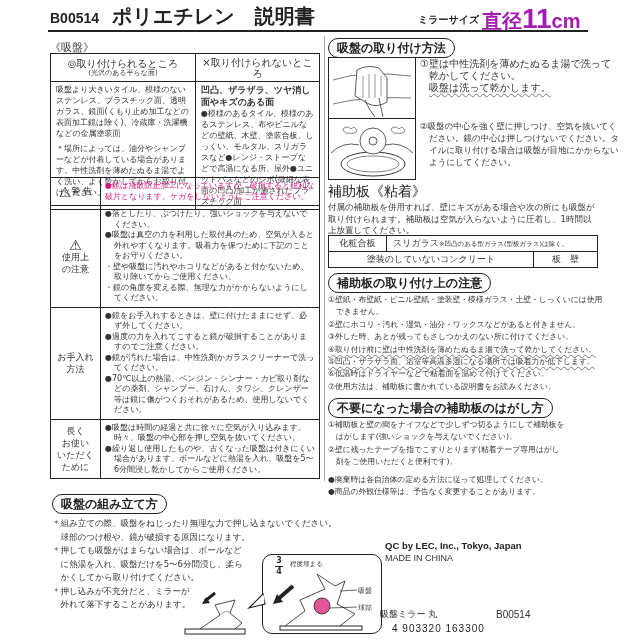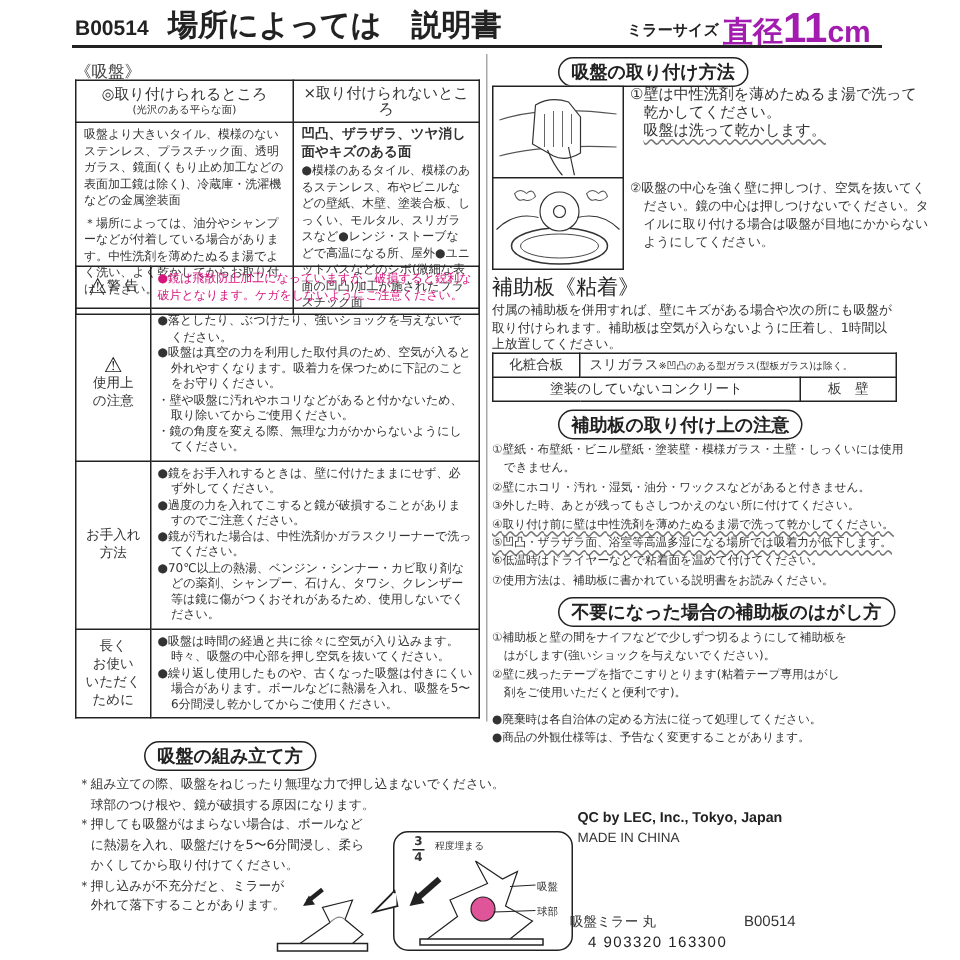--- a/index.html
+++ b/index.html
@@ -28,21 +28,21 @@
 
   .t2 { left: 50px; top: 177px; width: 270px; border: 1.5px solid #222; font-size: 8px; line-height: 10.5px; }
   .t2 td { border: 1px solid #222; padding: 3px 4px; vertical-align: middle; }
   .t2 td.lbl { width: 50px; text-align: center; font-size: 9px; line-height: 12px; }
   .t2 td.body { vertical-align: top; }
   .pink { color: #d6157e; }
   .ind { padding-left: 9px; text-indent: -9px; }
   .warn-icon { display: inline-block; font-size: 14px; vertical-align: middle; color: #222; }
 
   
-  .pill { border: 1.5px solid #222; border-radius: 12px; padding: 0 8px; font-weight: bold; font-size: 12px; line-height: 18px; display: inline-block; color: #222; margin-left: 44px; }
+  .pill { border: 1.5px solid #222; border-radius: 12px; padding: 0 8px; font-weight: bold; font-size: 12px; line-height: 18px; display: inline-block; color: #222; }
   .asm-title { left: 52px; top: 494px; }
   .asm-text { left: 52px; top: 517px; width: 300px; font-size: 8.5px; line-height: 13.5px; color: #333; }
   .asm-text .l { white-space: nowrap; }
 
   .bubble { left: 262px; top: 554px; width: 120px; height: 80px; border: 1.5px solid #222; border-radius: 10px; background: #fff; }
   .frac { left: 275px; top: 557px; font-size: 8px; font-weight: bold; text-align: center; line-height: 8px; }
   .frac-line { border-top: 1px solid #222; width: 8px; margin: 1px auto; }
   .frac-lbl { left: 290px; top: 560px; font-size: 6.5px; color: #333; }
   .lbl-cup { left: 358px; top: 586px; font-size: 7px; }
   .lbl-ball { left: 358px; top: 603px; font-size: 7px; }
@@ -75,21 +75,21 @@
   .qc { left: 385px; top: 540px; font-family: "Liberation Sans", sans-serif; font-weight: bold; font-size: 9.5px; color: #222; }
   .mic { left: 385px; top: 553px; font-family: "Liberation Sans", sans-serif; font-size: 9px; color: #333; }
   .prod-name { left: 380px; top: 608px; font-size: 9px; color: #333; }
   .prod-code { left: 496px; top: 609px; font-family: "Liberation Sans", sans-serif; font-size: 10px; color: #333; }
   .barcode-num { left: 392px; top: 623px; font-family: "Liberation Sans", sans-serif; font-size: 10px; letter-spacing: 1px; color: #222; }
 </style>
 </head>
 <body>
 
 <div class="abs hdr-code">B00514</div>
-<div class="abs hdr-title">場所によっては　説明書</div>
+<div class="abs hdr-title">ポリエチレン　説明書</div>
 <div class="abs hdr-size-label">ミラーサイズ</div>
 <div class="abs hdr-size-val">
   <span>直径</span><span class="hdr-size-num">11</span><span class="hdr-size-unit">cm</span>
 </div>
 <div class="abs hdr-rule"></div>
 
 <div class="abs sec-label">《吸盤》</div>
 <table class="abs t1">
   <tbody>
       <tr>

